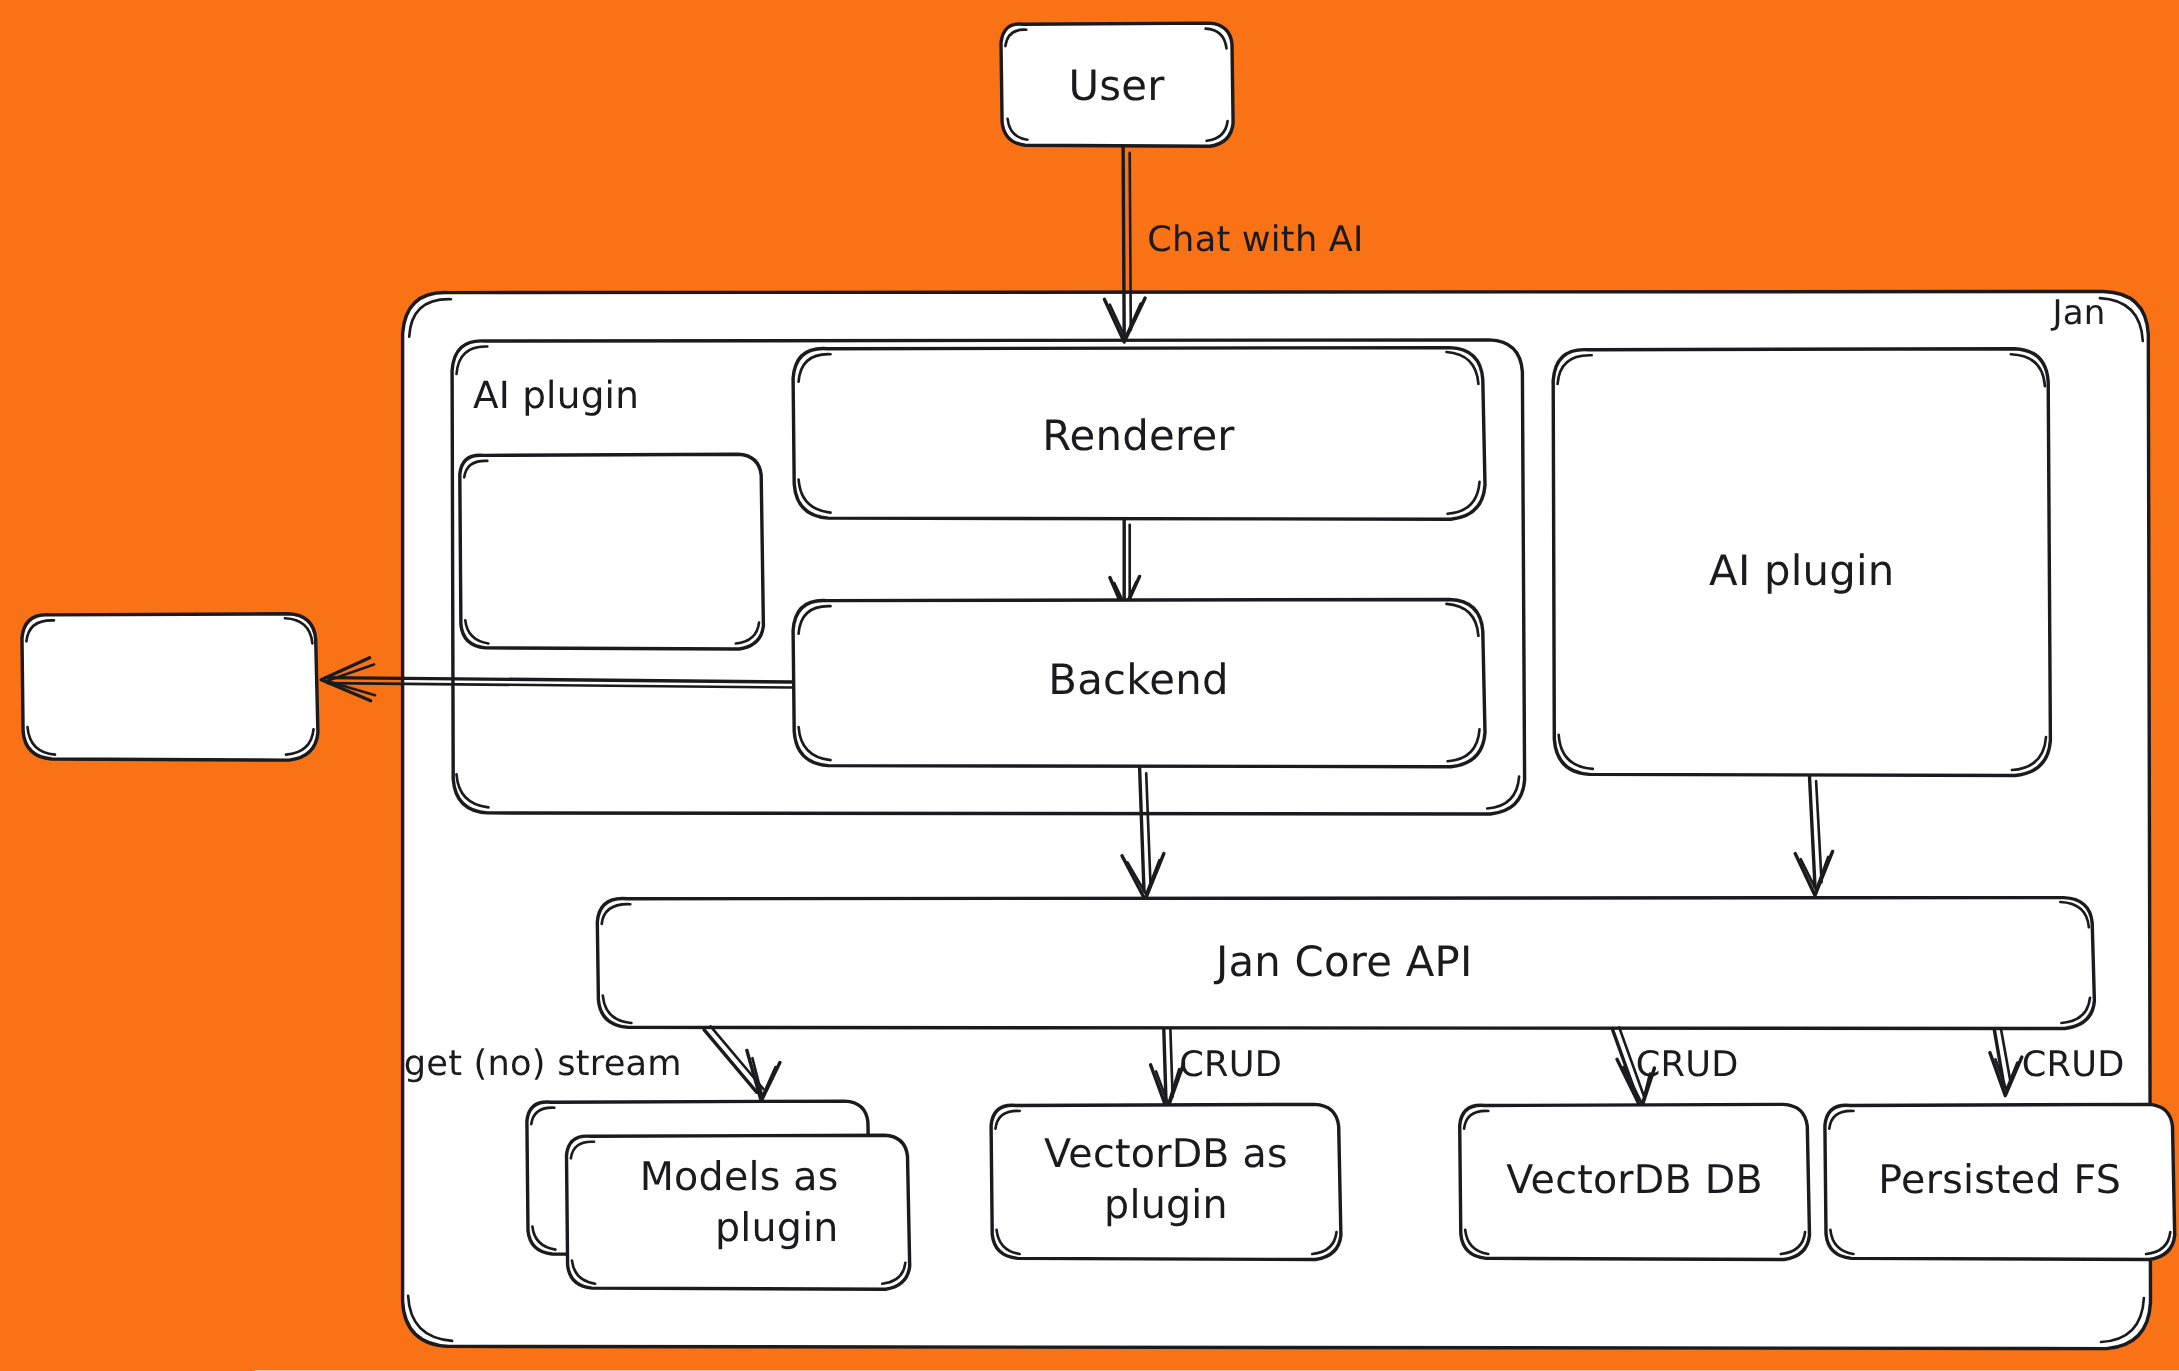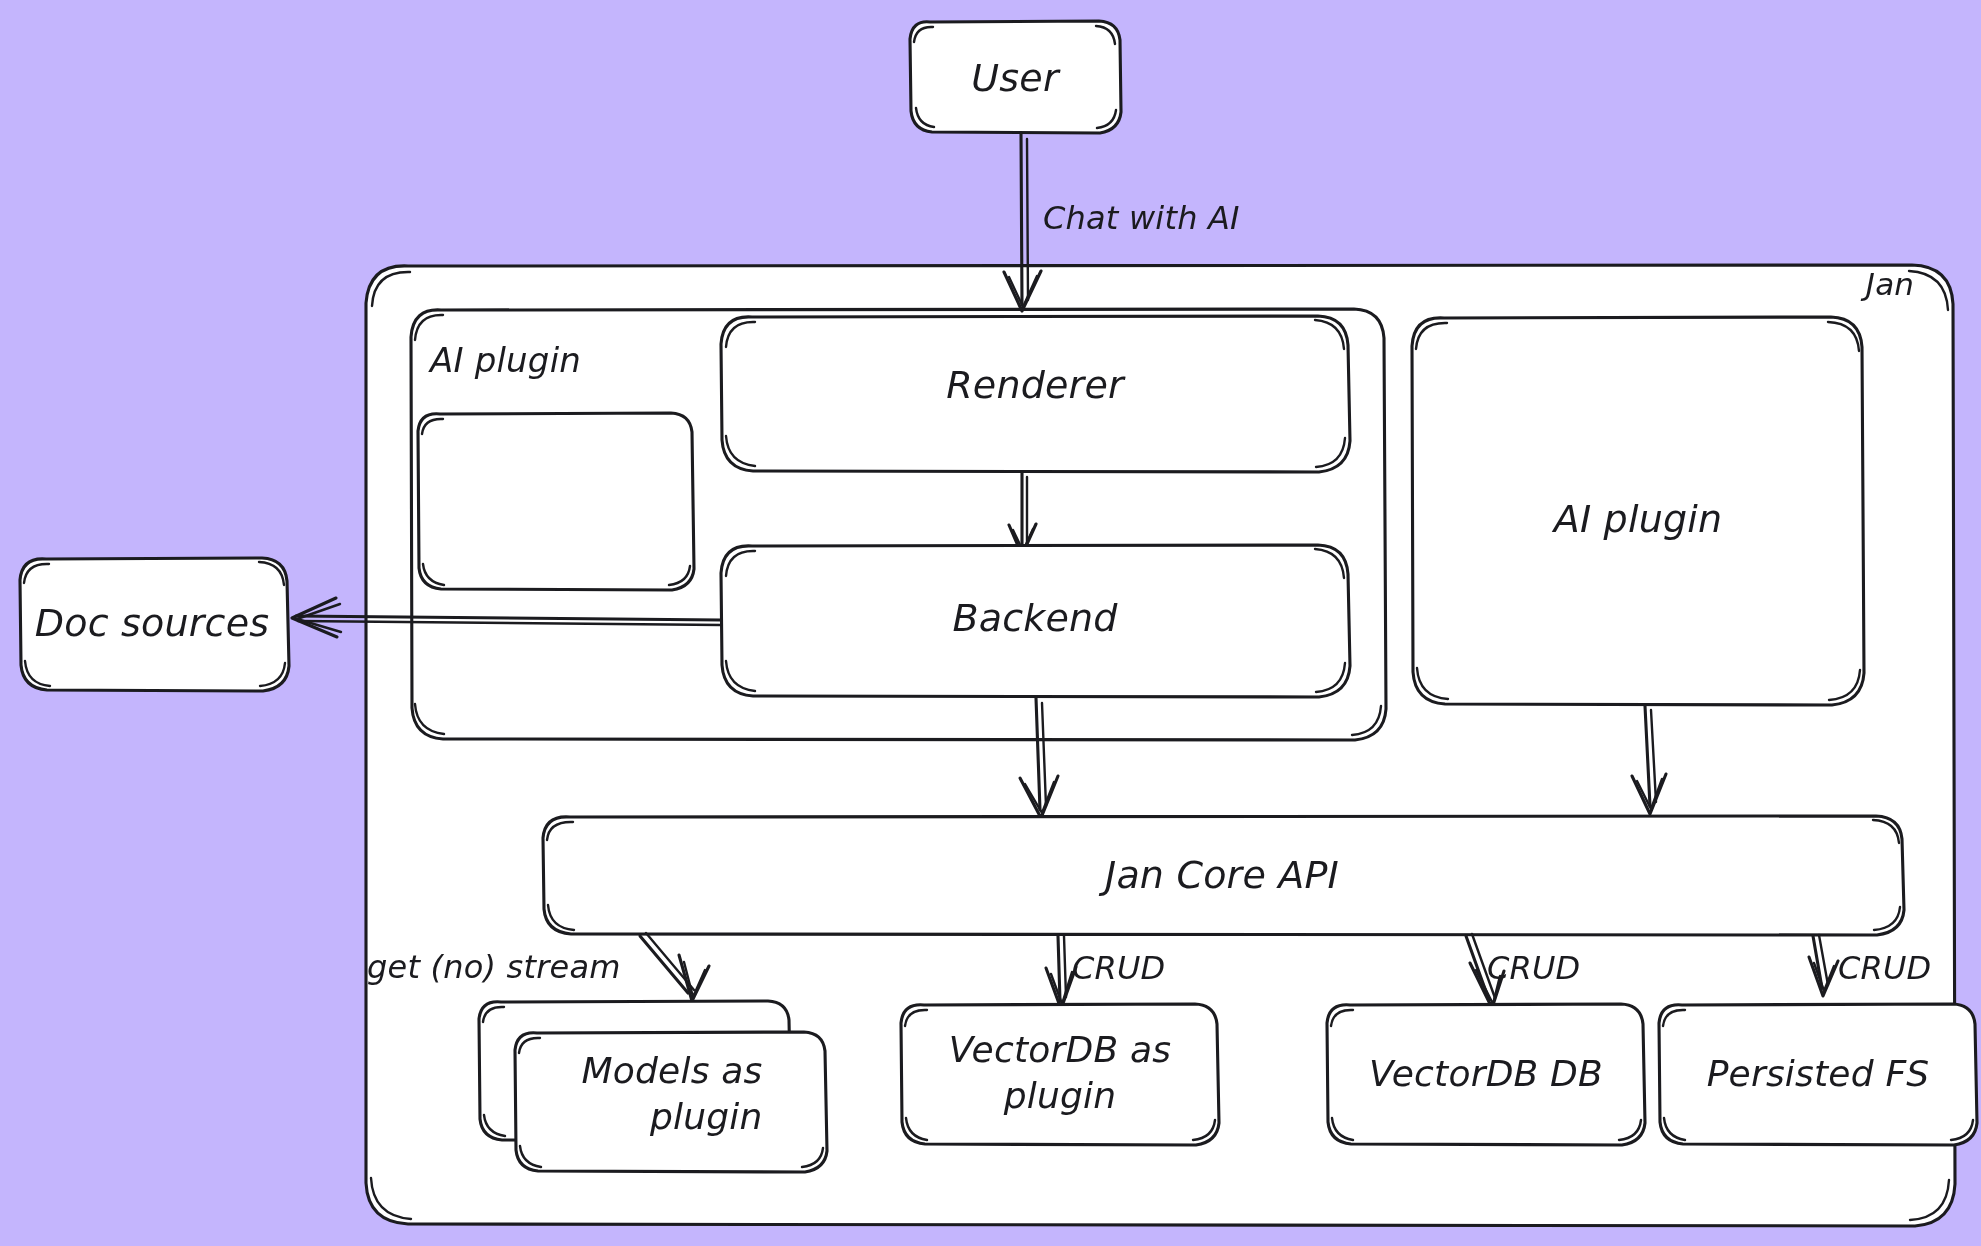--- a/index.html
+++ b/index.html
@@ -8,23 +8,22 @@
     padding: 0;
     background: #ffffff;
   }
   body {
     font-family: "DejaVu Sans", sans-serif;
   }
   #canvas {
     position: relative;
     width: 1981px;
     height: 1246px;
-    background: #c4b5fd;
+    background: #f97316;
     overflow: hidden;
-    font-style: italic;
   }
   #sketch {
     position: absolute;
     left: 0;
     top: 0;
     width: 1981px;
     height: 1246px;
   }
   .lbl {
     position: absolute;
@@ -200,27 +199,26 @@
       <path class="sk-thin" d="M1685,1010 Q1665,1009 1663,1026 M1664,1118 Q1666,1137 1685,1140 M1951,1140 Q1971,1138 1973,1120"></path>
     </g>
   </svg>
 
   <div class="lbl lbl-center t-node" style="left:1015px; top:78px;">User</div>
 
   <div class="lbl lbl-left t-jan" style="left:1890px; top:285px; transform:translate(-50%,-50%);">Jan</div>
 
   <div class="lbl lbl-left t-group" style="left:430px; top:339px;">AI plugin</div>
 
-  <div class="lbl lbl-center t-node" style="left:1035px; top:385px;">Renderer</div>
+  <div class="lbl lbl-center t-node" style="left:1035px; top:396px;">Renderer</div>
 
   <div class="lbl lbl-center t-node" style="left:1035px; top:618px;">Backend</div>
 
   <div class="lbl lbl-center t-node" style="left:1638px; top:519px;">AI plugin</div>
 
-  <div class="lbl lbl-center t-node" style="left:152px; top:623px;">Doc sources</div>
 
   <div class="lbl lbl-center t-node" style="left:1222px; top:875px;">Jan Core API</div>
 
   <div class="lbl lbl-center t-node-sm" style="left:672px; top:1094px;text-align:right;">Models as
 plugin</div>
 
   <div class="lbl lbl-center t-node-sm" style="left:1060px; top:1073px;">VectorDB as
 plugin</div>
 
   <div class="lbl lbl-center t-node-sm" style="left:1486px; top:1074px;">VectorDB DB</div>

